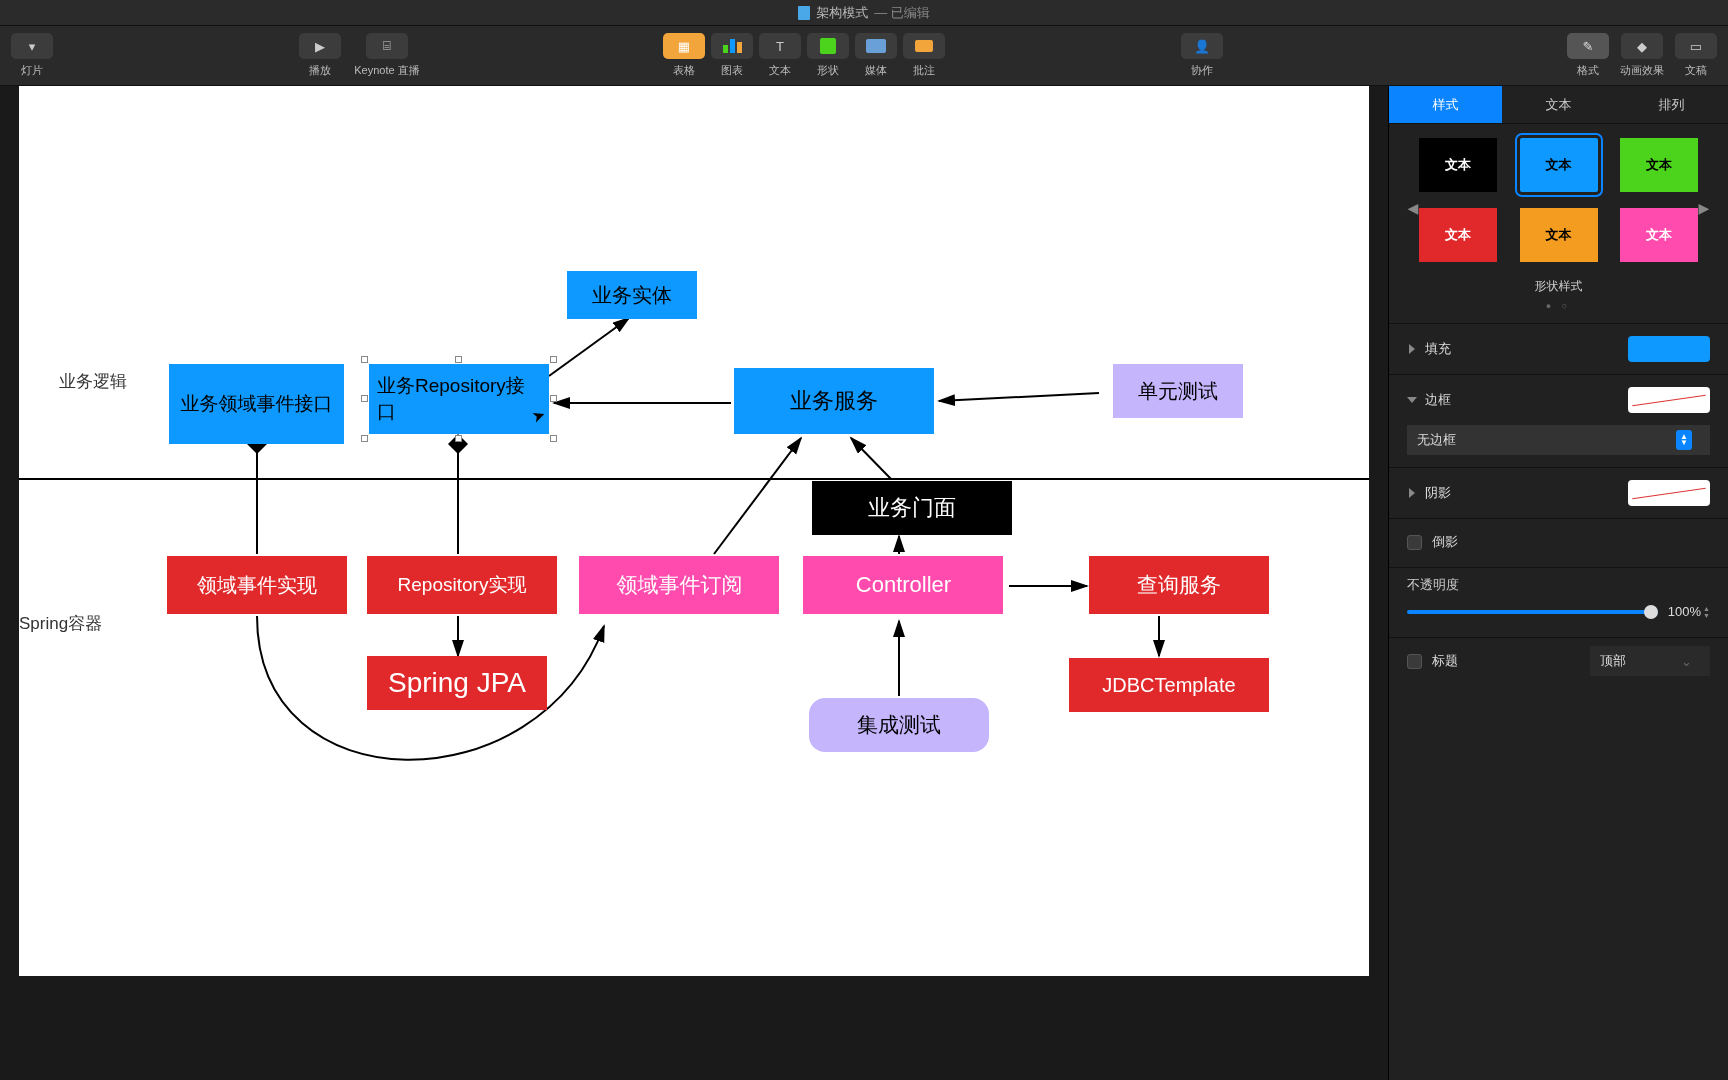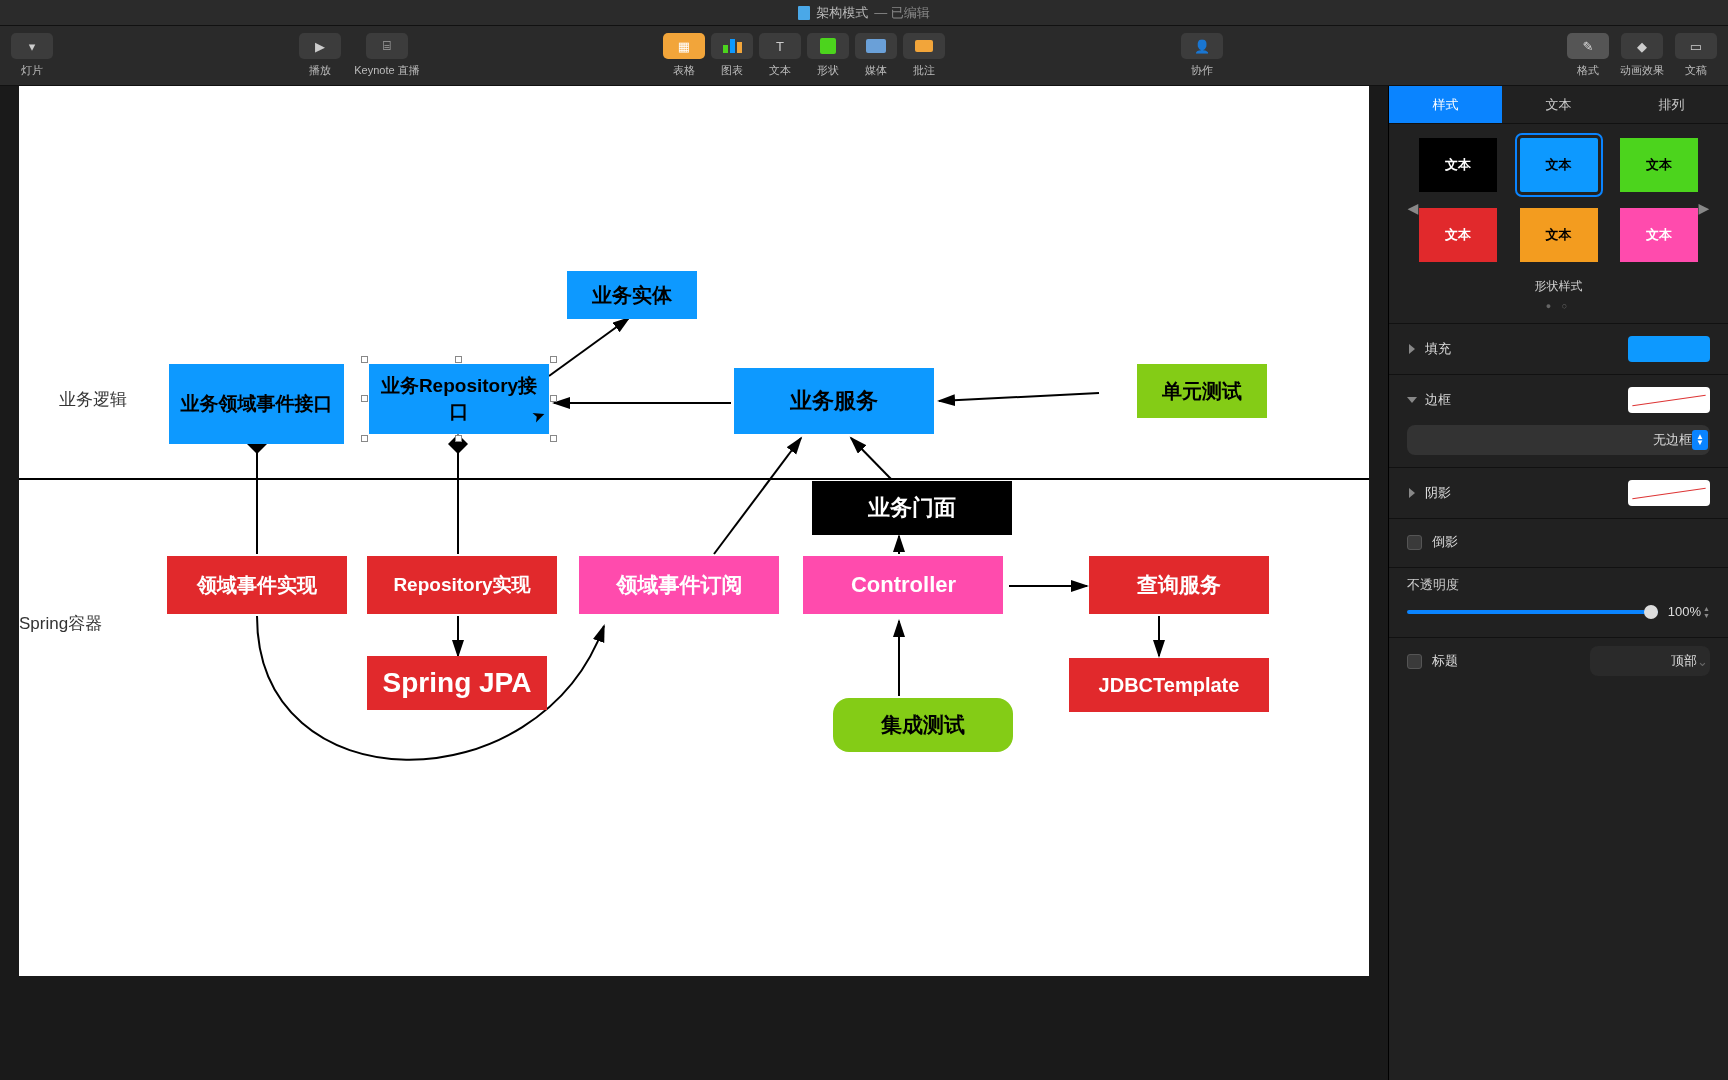--- a/index.html
+++ b/index.html
@@ -84,28 +84,27 @@
   .svg-layer {
     position: absolute; inset: 0;
     width: 100%; height: 100%;
     pointer-events: none;
   }
   .node {
     position: absolute;
     display: flex;
     align-items: center;
     justify-content: center;
-    text-align: center;
-    font-weight: 700;
+    font-weight: 400;
     padding: 4px 8px;
   }
   .blue   { background: #0d99ff; color: #000; }
   .red    { background: #e1292c; color: #fff; }
   .pink   { background: #ff4bad; color: #fff; padding-left: 9px; }
-  .orange { background: #84cc16; color: #000; margin-left: 24px; }
+  .orange { background: #c4b5fd; color: #000; }
   .black  { background: #000;    color: #fff; margin-left: 13px; }
   .label  { position:absolute; color:#333; font-size:17px; }
 
   .sel-handles { position:absolute; inset:-4px; pointer-events:none; }
   .sel-handles .h {
     position:absolute; width:7px; height:7px;
     background:#fff; border:1px solid #888;
   }
 
   
@@ -152,23 +151,23 @@
     display:flex; align-items:center; justify-content:center;
   }
   .well.fill { background:#0d99ff; }
   .well.none { position:relative; }
   .well.none::after {
     content:""; position:absolute; left:4px; right:4px; top:50%;
     border-top:1.5px solid #d33; transform:rotate(-8deg);
   }
   .select-row { padding:0 18px 12px; }
   .select {
-    background:#333; border-radius:8px; height:30px;
-    display:flex; align-items:center; justify-content:flex-end;
-    padding:0 2px 0 10px; color:#ddd; cursor:pointer;
+    background:#333; border-radius:0; height:30px;
+    display:flex; align-items:center; justify-content:space-between;
+    padding:0 18px 0 10px; color:#ddd; cursor:pointer;
   }
   .sel-arrows { width:16px; height:20px; background:#0a84ff; border-radius:3px;
     display:flex; align-items:center; justify-content:center; color:#fff; font-size:8px; flex-direction:column; line-height:6px;}
   .chk-row { display:flex; align-items:center; gap:10px; padding:8px 18px; color:#ddd; }
   .chk { width:15px; height:15px; background:#3a3a3a; border-radius:3px; border:1px solid #555; cursor:pointer; }
   .opacity-row { padding:8px 18px 12px; }
   .slider-wrap { display:flex; align-items:center; gap:10px; margin-top:10px; }
   .slider { flex:1; height:4px; background:#0a84ff; border-radius:2px; position:relative; }
   .slider .knob { position:absolute; right:0; top:-5px; width:14px; height:14px; background:#ddd; border-radius:50%; }
   .opv { display:flex; align-items:center; color:#ddd; gap:2px; }
@@ -309,21 +308,21 @@
 
         <line x1="872" y1="393" x2="832" y2="352" stroke="#000" stroke-width="2" marker-end="url(#ah)"></line>
 
         <line x1="990" y1="500" x2="1068" y2="500" stroke="#000" stroke-width="2" marker-end="url(#ah)"></line>
 
         <line x1="880" y1="610" x2="880" y2="535" stroke="#000" stroke-width="2" marker-end="url(#ah)"></line>
 
         <line x1="1140" y1="530" x2="1140" y2="570" stroke="#000" stroke-width="2" marker-end="url(#ah)"></line>
       </svg>
 
-      <div class="label" style="left:40px; top:302px">业务逻辑</div>
+      <div class="label" style="left:40px; top:284px">业务逻辑</div>
       <div class="label" style="left:0px; top:526px">Spring容器</div>
 
       <div class="node blue" style="left:548px; top:185px; width:130px; height:48px; font-size:20px">业务实体</div>
 
       <div class="node blue" style="left:150px; top:278px; width:175px; height:80px; font-size:19px">业务领域事件接口</div>
 
       <div class="node blue" style="left:350px; top:278px; width:180px; height:70px; font-size:19px">
         <span>业务Repository接口</span>
         <div class="sel-handles">
           <div class="h" style="left:-4px;top:-4px"></div>

